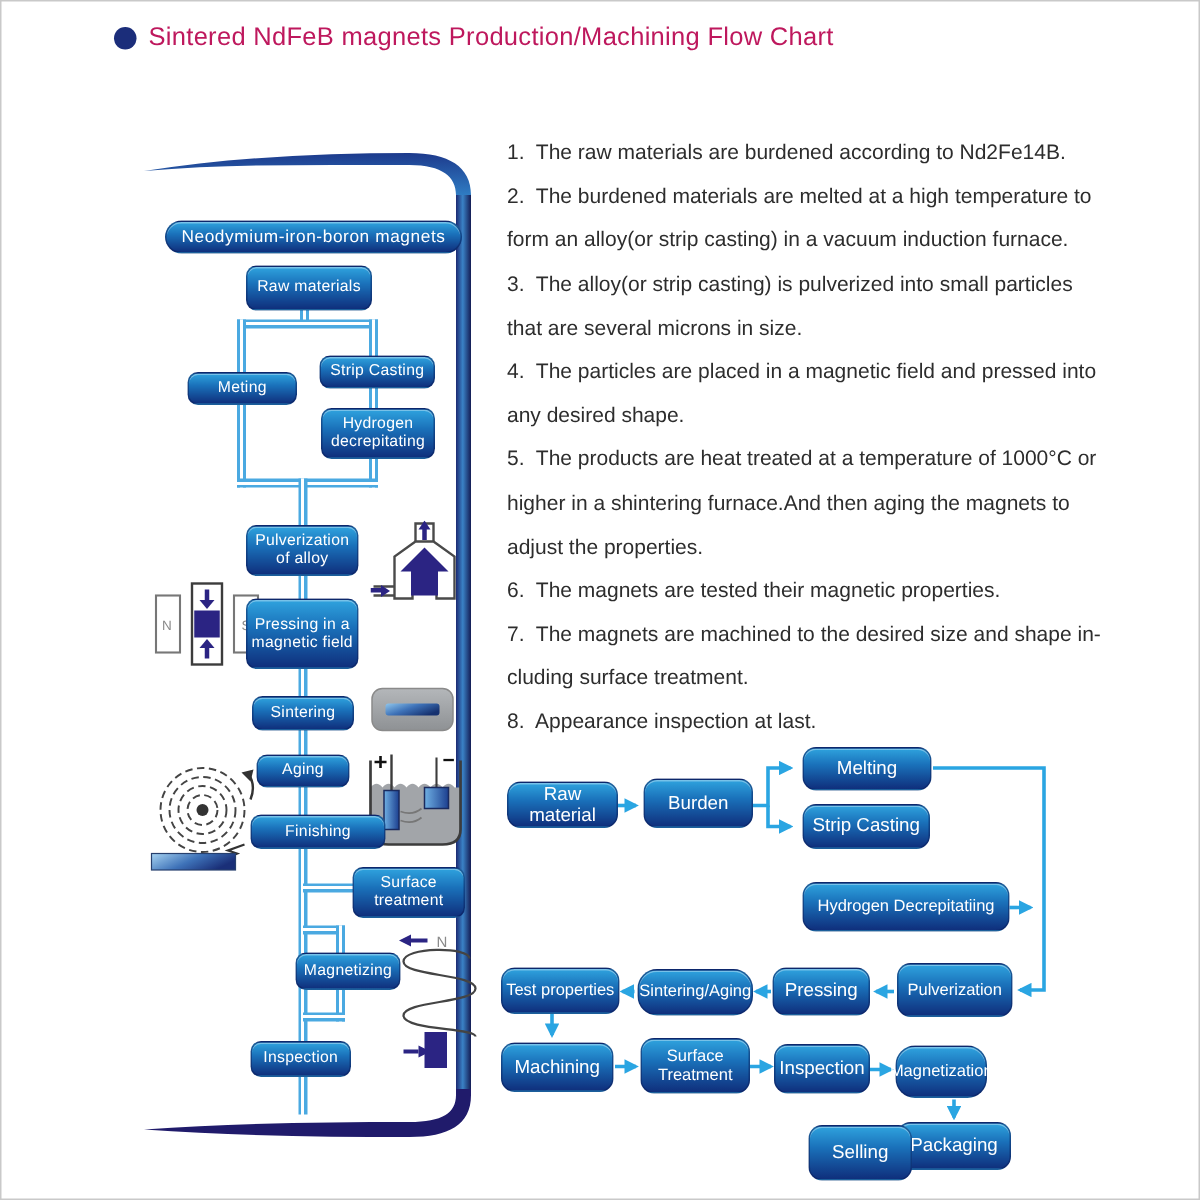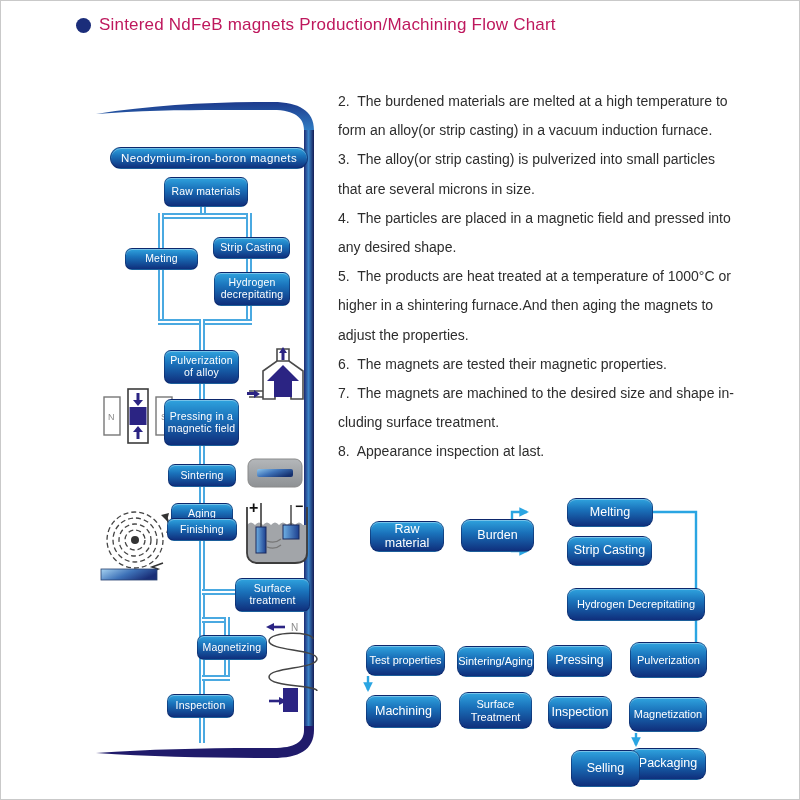--- a/index.html
+++ b/index.html
@@ -11,23 +11,23 @@
   .bullet{width:15px;height:15px;border-radius:50%;background:#1b2d7a;margin-right:8px;}
   .title-text{font-size:17px;font-weight:normal;color:#be185d;letter-spacing:.2px;}
   
   .lbox,.bbox{position:absolute;display:flex;align-items:center;justify-content:center;
         text-align:center;color:#fff;font-weight:normal;z-index:3;box-sizing:border-box;
         background:linear-gradient(180deg,#2fa3de 0%,#1a71ba 40%,#0f2f7c 100%);
         box-shadow:inset 0 1px 0 rgba(255,255,255,.35);
         border:1px solid rgba(10,30,90,.5);}
   .lbox{border-radius:7px;font-size:10.5px;line-height:1.12;letter-spacing:.2px;padding:1px 2px;}
   .lbox.pill{border-radius:11px;font-size:11.5px;letter-spacing:.4px;}
-  .bbox{border-radius:9px;font-size:12.5px;line-height:1.1;padding:1px 2px;margin-left:32px;}
+  .bbox{border-radius:9px;font-size:12.5px;line-height:1.1;padding:1px 2px;}
   .bbox.f115{font-size:11px;}
-  .bbox.f11{font-size:11px;}
+  .bbox.f11{font-size:11px;border-radius:13px;}
   
   .pv,.ph{position:absolute;z-index:1;}
   .pv{width:6px;background:linear-gradient(90deg,#4aa9e1 0 2px,#fff 2px 4px,#4aa9e1 4px 6px);}
   .ph{height:6px;background:linear-gradient(180deg,#4aa9e1 0 2px,#fff 2px 4px,#4aa9e1 4px 6px);}
   .icon,.frame,.arrows{position:absolute;}
   .icon{z-index:2;}
   
   .steps{position:absolute;left:337px;top:86px;width:455px;z-index:2;}
   .steps .line{white-space:pre;font-size:14px;line-height:29.2px;height:29.2px;color:#2d2d2d;}
 </style>
@@ -89,21 +89,21 @@
     </div>
   <div class="lbox" style="left:163px;top:398px;width:75px;height:47px">
       <span>Pressing in a magnetic field</span>
     </div>
   <div class="lbox" style="left:167px;top:463px;width:68px;height:23px">
       <span>Sintering</span>
     </div>
   <div class="lbox" style="left:170px;top:502px;width:62px;height:22px">
       <span>Aging</span>
     </div>
-  <div class="lbox" style="left:166px;top:517px;width:70px;height:23px">
+  <div class="lbox" style="left:166px;top:542px;width:90px;height:23px">
       <span>Finishing</span>
     </div>
   <div class="lbox" style="left:234px;top:577px;width:75px;height:34px">
       <span>Surface treatment</span>
     </div>
   <div class="lbox" style="left:196px;top:634px;width:70px;height:25px">
       <span>Magnetizing</span>
     </div>
   <div class="lbox" style="left:166px;top:693px;width:67px;height:24px">
       <span>Inspection</span>
@@ -198,20 +198,21 @@
     <polygon points="19,6 19,14 11,10" fill="#2b2483"></polygon>
     <text x="36" y="14" font-size="10" fill="#8a8a8a">N</text>
     <path d="M58,22 C58,14 14,14 14,24 C14,34 62,32 62,42 C62,52 14,50 14,60 C14,70 62,68 62,74" stroke="#444" stroke-width="1.5" fill="none"></path>
     <line x1="14" y1="84" x2="24" y2="84" stroke="#2b2483" stroke-width="2.6"></line>
     <polygon points="24,80 24,88 32,84" fill="#2b2483"></polygon>
     <text x="36" y="88" font-size="10" fill="#8a8a8a">S</text>
     <rect x="28" y="71" width="15" height="24" fill="#2b2483"></rect>
   </svg>
 
   <div class="steps">
+      <div class="line">1.  The raw materials are burdened according to Nd2Fe14B.</div>
       <div class="line">2.  The burdened materials are melted at a high temperature to</div>
       <div class="line">form an alloy(or strip casting) in a vacuum induction furnace.</div>
       <div class="line">3.  The alloy(or strip casting) is pulverized into small particles</div>
       <div class="line">that are several microns in size.</div>
       <div class="line">4.  The particles are placed in a magnetic field and pressed into</div>
       <div class="line">any desired shape.</div>
       <div class="line">5.  The products are heat treated at a temperature of 1000°C or</div>
       <div class="line">higher in a shintering furnace.And then aging the magnets to</div>
       <div class="line">adjust the properties.</div>
       <div class="line">6.  The magnets are tested their magnetic properties.</div>
@@ -273,21 +274,21 @@
     </div>
   <div class="bbox" style="left:333px;top:694px;width:75px;height:33px">
       <span>Machining</span>
     </div>
   <div class="bbox f115" style="left:426px;top:691px;width:73px;height:37px">
       <span>Surface Treatment</span>
     </div>
   <div class="bbox" style="left:515px;top:695px;width:64px;height:33px">
       <span>Inspection</span>
     </div>
-  <div class="bbox f11" style="left:596px;top:696px;width:78px;height:35px">
+  <div class="bbox f11" style="left:596px;top:696px;width:61px;height:35px">
       <span>Magnetization</span>
     </div>
   <div class="bbox" style="left:597px;top:747px;width:76px;height:32px">
       <span>Packaging</span>
     </div>
   <div class="bbox" style="left:538px;top:749px;width:69px;height:37px">
       <span>Selling</span>
     </div>
 
 </div>

